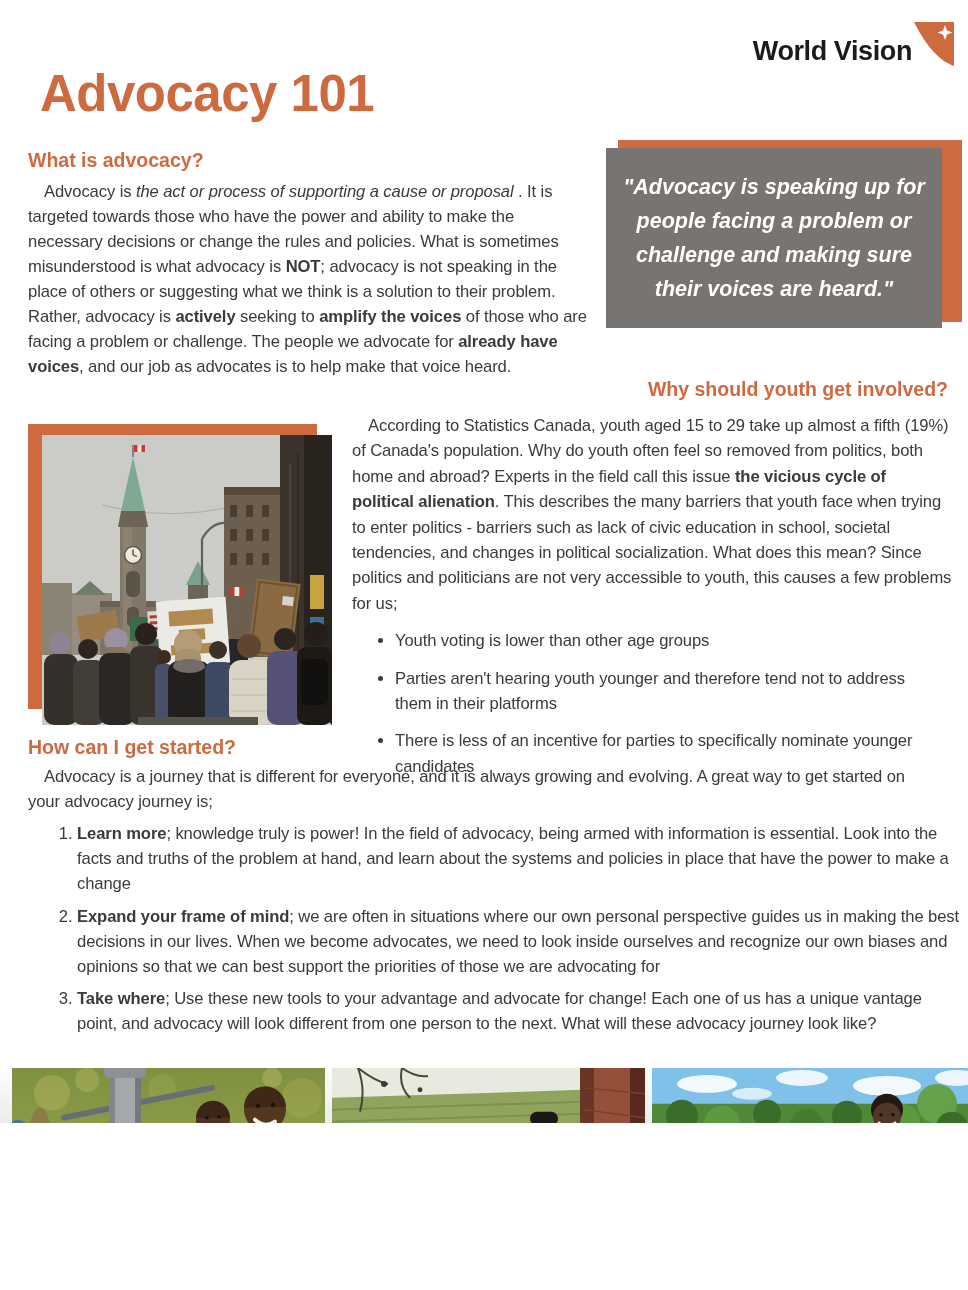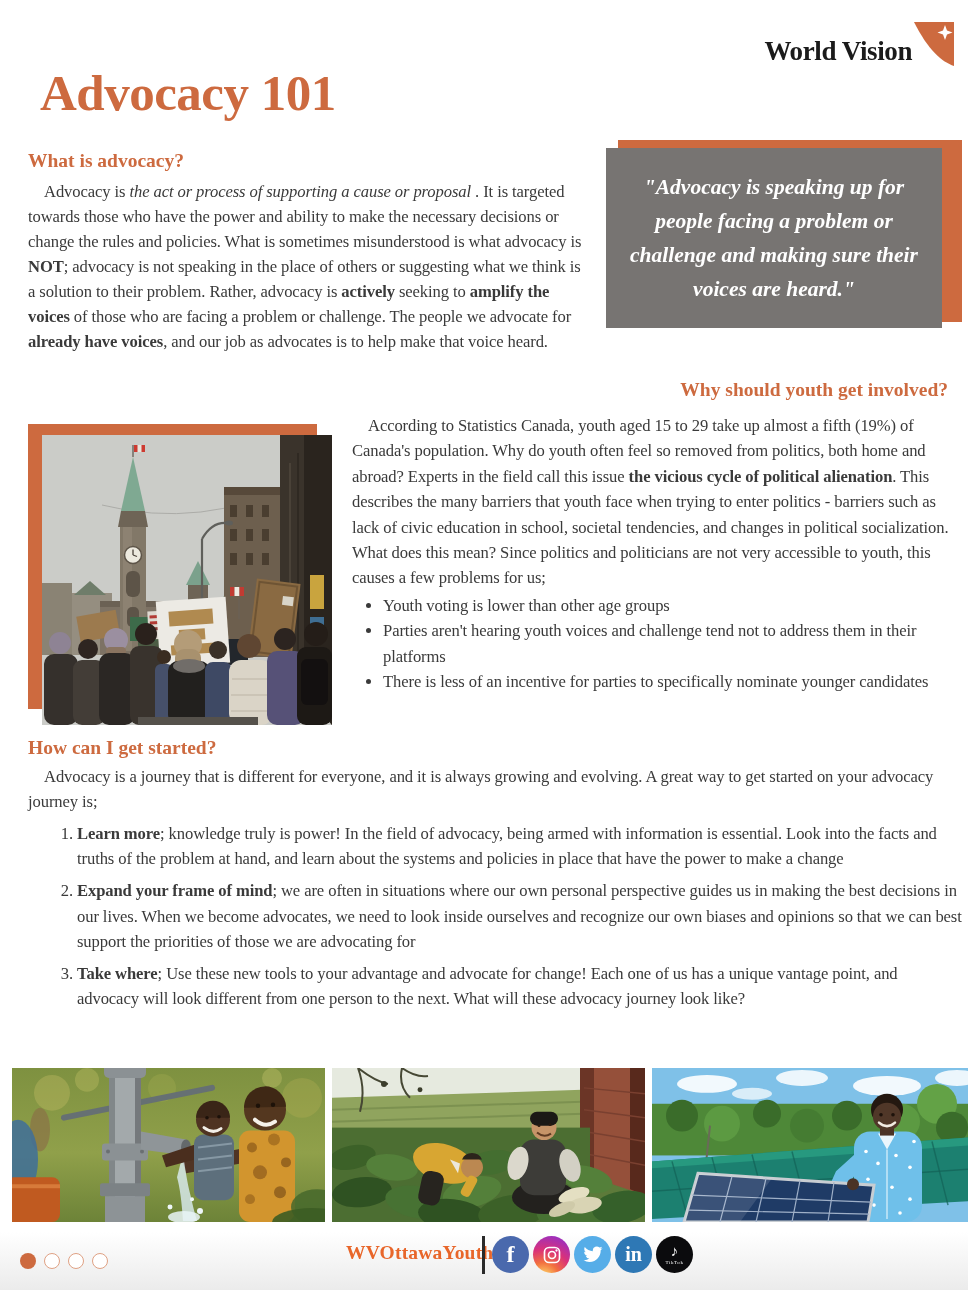--- a/index.html
+++ b/index.html
@@ -1,37 +1,37 @@
 <!DOCTYPE html>
 <html><head>
 <meta charset="utf-8">
 <style>
   html,body{margin:0;padding:0;background:#ffffff;}
-  .page{position:relative;width:968px;height:1290px;background:#ffffff;overflow:hidden;
-        font-family:Liberation Serif, serif;color:#3a3a3a;}
+  .page{position:relative;width:968px;height:1123px;background:#ffffff;overflow:hidden;
+        font-family:Liberation Sans, sans-serif;color:#3a3a3a;}
   .abs{position:absolute;}
   
   .bottom-fade{left:0;bottom:0;width:968px;height:58px;
     background:linear-gradient(180deg,rgba(255,255,255,0),#ebebeb);}
   
   .logo{top:22px;right:14px;display:flex;align-items:flex-end;gap:2px;}
   .logo-text{font-size:27px;font-weight:600;color:#1b1b1b;letter-spacing:-0.4px;line-height:1;padding-bottom:3px;}
   
   .title{left:40px;top:68px;font-size:51px;line-height:1;font-weight:700;color:#cd6a3f;letter-spacing:-0.5px;}
   .h2{font-size:19.5px;font-weight:700;color:#cd6a3f;line-height:1.2;}
   .h2-what{left:28px;top:149px;}
   .h2-why{right:20px;top:378px;text-align:right;}
   .h2-how{left:28px;top:736px;}
   
   .body-text{font-size:16.6px;line-height:25px;letter-spacing:-0.1px;}
   .para-what{left:28px;top:179px;width:562px;text-indent:16px;}
   .why-col{left:352px;top:413px;width:600px;}
   .why-col p{margin:0;text-indent:16px;line-height:25.4px;}
   .why-col ul{margin:2px 0 0;padding-left:31px;}
-  .why-col li{line-height:25.4px;margin:0;}
+  .why-col li{line-height:25.4px;margin:12px;}
   .how-intro{left:28px;top:764px;width:912px;text-indent:16px;line-height:25.2px;}
   .steps{left:50px;top:814px;width:886px;margin:0;padding-left:27px;}
   .steps li{line-height:25.2px;margin:7px 0 1px;}
   .lead{font-weight:700;}
   
   .quote-wrap{left:606px;top:140px;width:356px;height:188px;}
   .quote-accent{position:absolute;right:0;top:0;width:344px;height:182px;background:#cd6a3f;}
   .quote-box{position:absolute;left:0;top:8px;width:336px;height:180px;background:#777472;
     color:#fff;display:flex;align-items:center;justify-content:center;text-align:center;
     padding:4px 12px;box-sizing:border-box;font-size:21.5px;font-weight:700;font-style:italic;line-height:34px;}
@@ -83,21 +83,21 @@
   <div class="abs quote-wrap">
     <div class="quote-accent"></div>
     <div class="quote-box">"Advocacy is speaking up for people facing a problem or challenge and making sure their voices are heard."</div>
   </div>
 
   <div class="abs h2 h2-why">Why should youth get involved?</div>
   <div class="abs body-text why-col">
     <p><span>According to Statistics Canada, youth aged 15 to 29 take up almost a fifth (19%) of Canada's population. Why do youth often feel so removed from politics, both home and abroad? Experts in the field call this issue </span><span style="font-weight: 700;">the vicious cycle of political alienation</span><span>. This describes the many barriers that youth face when trying to enter politics - barriers such as lack of civic education in school, societal tendencies, and changes in political socialization. What does this mean? Since politics and politicians are not very accessible to youth, this causes a few problems for us;</span></p>
     <ul>
       <li>Youth voting is lower than other age groups</li>
-      <li>Parties aren't hearing youth voices and challenge tend not to address them in their platforms</li>
+      <li>Parties aren't hearing youth younger and therefore tend not to address them in their platforms</li>
       <li>There is less of an incentive for parties to specifically nominate younger candidates</li>
     </ul>
   </div>
 
   <div class="abs protest" aria-label="Protest march in front of Parliament Hill, Ottawa">
     <div class="protest-accent"></div>
     <svg class="protest-img" viewBox="0 0 290 290" preserveAspectRatio="none">
       <rect width="290" height="290" fill="#cbccc8"></rect>
       <path d="M60,70 Q160,95 255,48" stroke="#a3a39f" stroke-width="0.8" fill="none"></path>
       <rect x="0" y="158" width="70" height="62" fill="#958e80"></rect>

